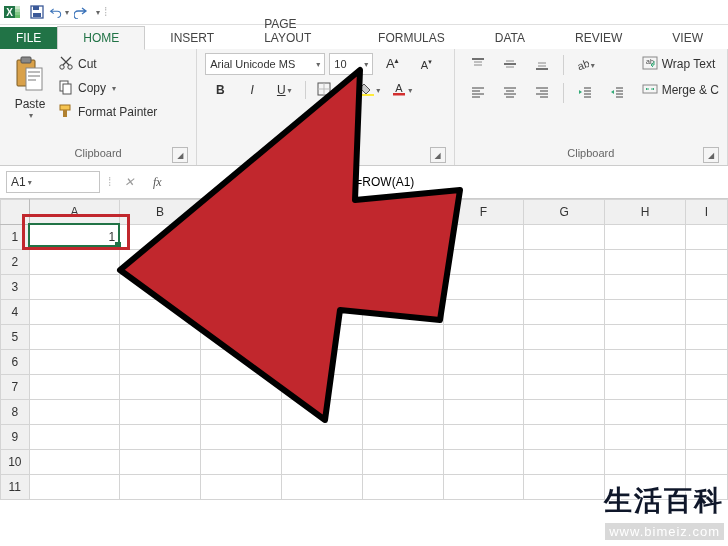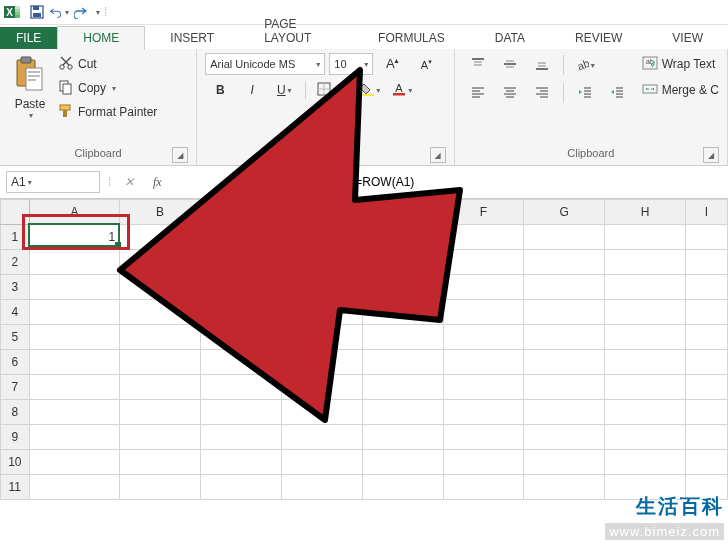--- a/index.html
+++ b/index.html
@@ -32,21 +32,21 @@
   .grid { border-collapse:collapse; table-layout:fixed; }
   .grid th, .grid td { border:1px solid #d4d4d4; font-weight:normal; }
   .grid .corner { width:26px; height:22px; background:#f0f0f0; border-right:1px solid #bbb; border-bottom:1px solid #bbb; }
   .grid .colh { width:80px; height:22px; background:#f0f0f0; text-align:center; color:#333; }
   .grid .colh.first { width:90px; }
   .grid .rowh { width:26px; height:22px; background:#f0f0f0; text-align:center; color:#333; }
   .grid td.cell { height:22px; background:#fff; }
   .grid td.active-cell { text-align:right; padding-right:4px; }
   .active-outline { position:absolute; border:2px solid #217346; pointer-events:none; }
   .active-outline::after { content:""; position:absolute; right:-3px; bottom:-3px; width:6px; height:6px; background:#217346; }
-  .watermark1 { position:absolute; right:4px; bottom:26px; font-size:20px; font-weight:bold; color:#0369a1; text-shadow:1px 1px 0 #fff; letter-spacing:2px; font-family:"Microsoft YaHei","SimHei",sans-serif; }
+  .watermark1 { position:absolute; right:4px; bottom:26px; font-size:28px; font-weight:bold; color:#0f172a; text-shadow:1px 1px 0 #fff; letter-spacing:2px; font-family:"Microsoft YaHei","SimHei",sans-serif; }
   .watermark2 { position:absolute; right:4px; bottom:6px; font-size:13px; color:#fff; background:rgba(0,0,0,0.15); padding:1px 4px; letter-spacing:1px; }
   .big-arrow { position:absolute; pointer-events:none; }
   .big-highlight { position:absolute; border:3px solid #c1272d; pointer-events:none; }
   .icon-svg { display:block; }
   .txt { white-space:nowrap; }
 </style>
 </head>
 <body>
 
 <div class="titlebar">

